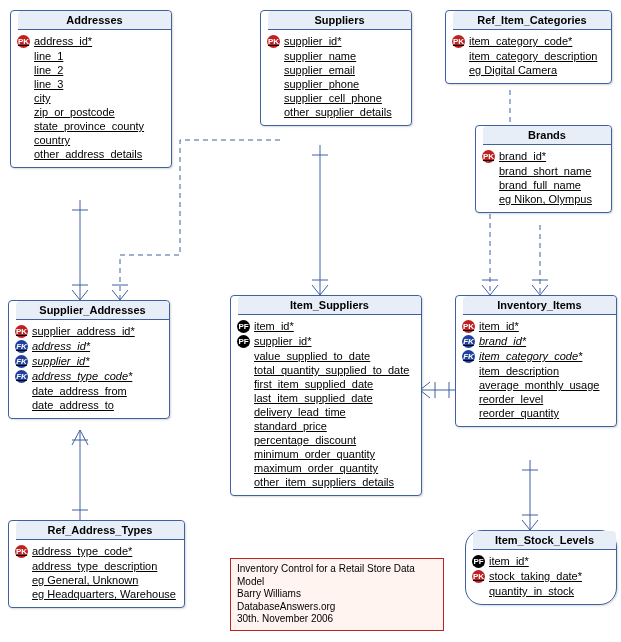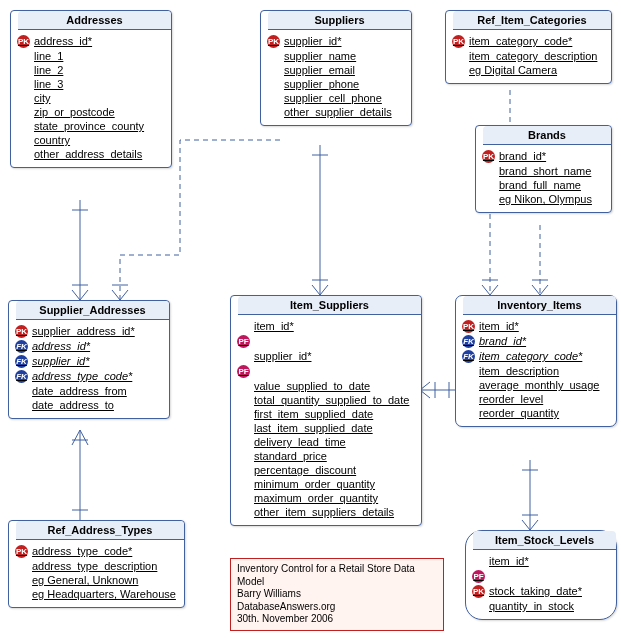--- a/index.html
+++ b/index.html
@@ -50,21 +50,21 @@
     display: inline-flex;
     align-items: center;
     justify-content: center;
     font-size: 8px;
     font-weight: bold;
     color: #fff;
     flex: 0 0 13px;
   }
   .key.pk { background: #c02020; }
   .key.fk { background: #2040a0; }
-  .key.pf { background: #be185d; margin-top: 15px; }
+  .key.pf { background: #000000; }
   .field .pad { width: 13px; flex: 0 0 13px; }
   .info-box {
     position: absolute;
     border: 1px solid #c02020;
     background: #fff4f0;
     padding: 4px 6px;
     font-size: 10px;
     color: #000;
     line-height: 1.25;
   }
@@ -301,21 +301,21 @@
         <span class="pad"></span>
         <span>maximum_order_quantity</span>
       </div>
     <div class="field">
         <span class="pad"></span>
         <span>other_item_suppliers_details</span>
       </div>
   </div>
 </div>
 
-<div class="entity" style="left:455px; top:295px; width:160px;border-radius:7px;">
+<div class="entity" style="left:455px; top:295px; width:160px;">
   <div class="entity-title">Inventory_Items</div>
   <div class="entity-body">
     <div class="field">
         <span class="key pk">PK</span>
         <span>item_id*</span>
       </div>
     <div class="field italic">
         <span class="key fk">FK</span>
         <span>brand_id*</span>
       </div>

